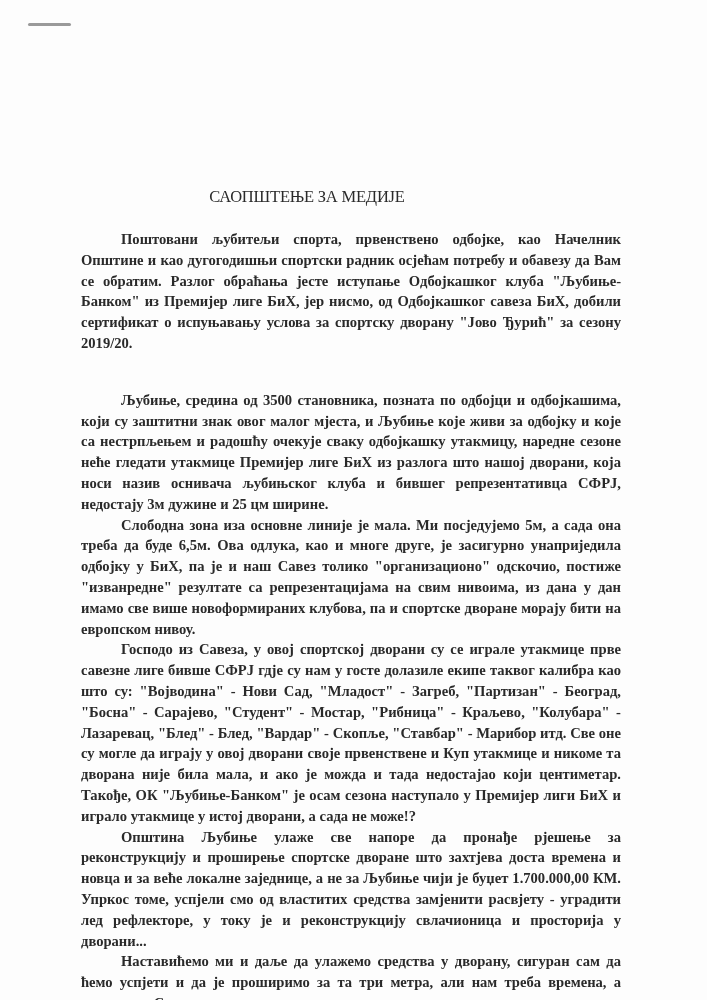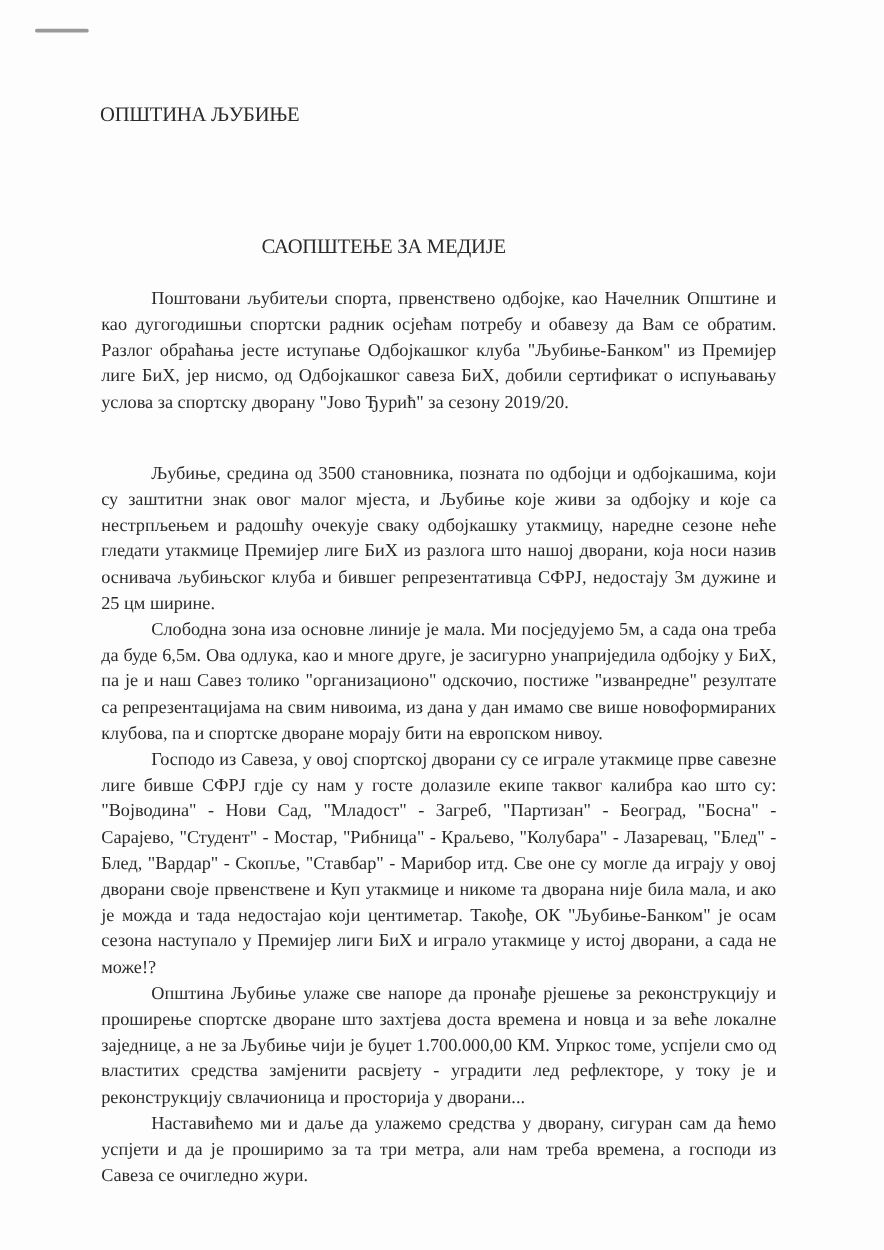--- a/index.html
+++ b/index.html
@@ -5,30 +5,29 @@
   html, body { margin: 0; padding: 0; }
   body {
     width: 707px; height: 1000px; background: #fdfdfd; overflow: hidden;
     font-family: "Liberation Serif", "DejaVu Serif", serif; color: #2a2a2a;
     position: relative;
   }
   .scan-mark { position: absolute; left: 28px; top: 23px; width: 43px; height: 3px; background: #9a9a9a; border-radius: 2px; }
   .header { position: absolute; left: 80px; top: 80px; font-size: 16.5px; line-height: 24px; letter-spacing: -0.2px; }
   .title { position: absolute; left: 0; width: 584px; top: 187px; text-align: center; font-size: 16.5px; padding-left: 30px; box-sizing: border-box; letter-spacing: -0.2px;}
   .body { position: absolute; left: 81px; width: 540px; top: 229px; font-size: 14.6px; line-height: 20.8px; text-align: justify; }
-  .body p { margin: 0; text-indent: 40px; }
+  .body p { margin: 0; text-indent: 40px; font-weight: bold; }
   .body p.gap { margin-top: 36px; }
 </style>
 </head>
 <body>
 
 <div class="scan-mark"></div>
 
 <div class="header">
-  <div>ОПШТИНА ЉУБИЊЕ</div>
 </div>
 
 <div class="title">САОПШТЕЊЕ ЗА МЕДИЈЕ</div>
 
 <div class="body">
   <p>Поштовани љубитељи спорта, првенствено одбојке, као Начелник Општине и као дугогодишњи спортски радник осјећам потребу и обавезу да Вам се обратим. Разлог обраћања јесте иступање Одбојкашког клуба "Љубиње-Банком" из Премијер лиге БиХ, јер нисмо, од Одбојкашког савеза БиХ, добили сертификат о испуњавању услова за спортску дворану "Јово Ђурић" за сезону 2019/20.</p>
   <p class="gap">Љубиње, средина од 3500 становника, позната по одбојци и одбојкашима, који су заштитни знак овог малог мјеста, и Љубиње које живи за одбојку и које са нестрпљењем и радошћу очекује сваку одбојкашку утакмицу, наредне сезоне неће гледати утакмице Премијер лиге БиХ из разлога што нашој дворани, која носи назив оснивача љубињског клуба и бившег репрезентативца СФРЈ, недостају 3м дужине и 25 цм ширине.</p>
   <p>Слободна зона иза основне линије је мала. Ми посједујемо 5м, а сада она треба да буде 6,5м. Ова одлука, као и многе друге, је засигурно унаприједила одбојку у БиХ, па је и наш Савез толико "организационо" одскочио, постиже "изванредне" резултате са репрезентацијама на свим нивоима, из дана у дан имамо све више новоформираних клубова, па и спортске дворане морају бити на европском нивоу.</p>
   <p>Господо из Савеза, у овој спортској дворани су се играле утакмице прве савезне лиге бивше СФРЈ гдје су нам у госте долазиле екипе таквог калибра као што су: "Војводина" - Нови Сад, "Младост" - Загреб, "Партизан" - Београд, "Босна" - Сарајево, "Студент" - Мостар, "Рибница" - Краљево, "Колубара" - Лазаревац, "Блед" - Блед, "Вардар" - Скопље, "Ставбар" - Марибор итд. Све оне су могле да играју у овој дворани своје првенствене и Куп утакмице и никоме та дворана није била мала, и ако је можда и тада недостајао који центиметар. Такође, ОК "Љубиње-Банком" је осам сезона наступало у Премијер лиги БиХ и играло утакмице у истој дворани, а сада не може!?</p>
   <p>Општина Љубиње улаже све напоре да пронађе рјешење за реконструкцију и проширење спортске дворане што захтјева доста времена и новца и за веће локалне заједнице, а не за Љубиње чији је буџет 1.700.000,00 КМ. Упркос томе, успјели смо од властитих средства  замјенити расвјету - уградити лед рефлекторе, у току је и реконструкцију свлачионица и просторија у дворани...</p>

